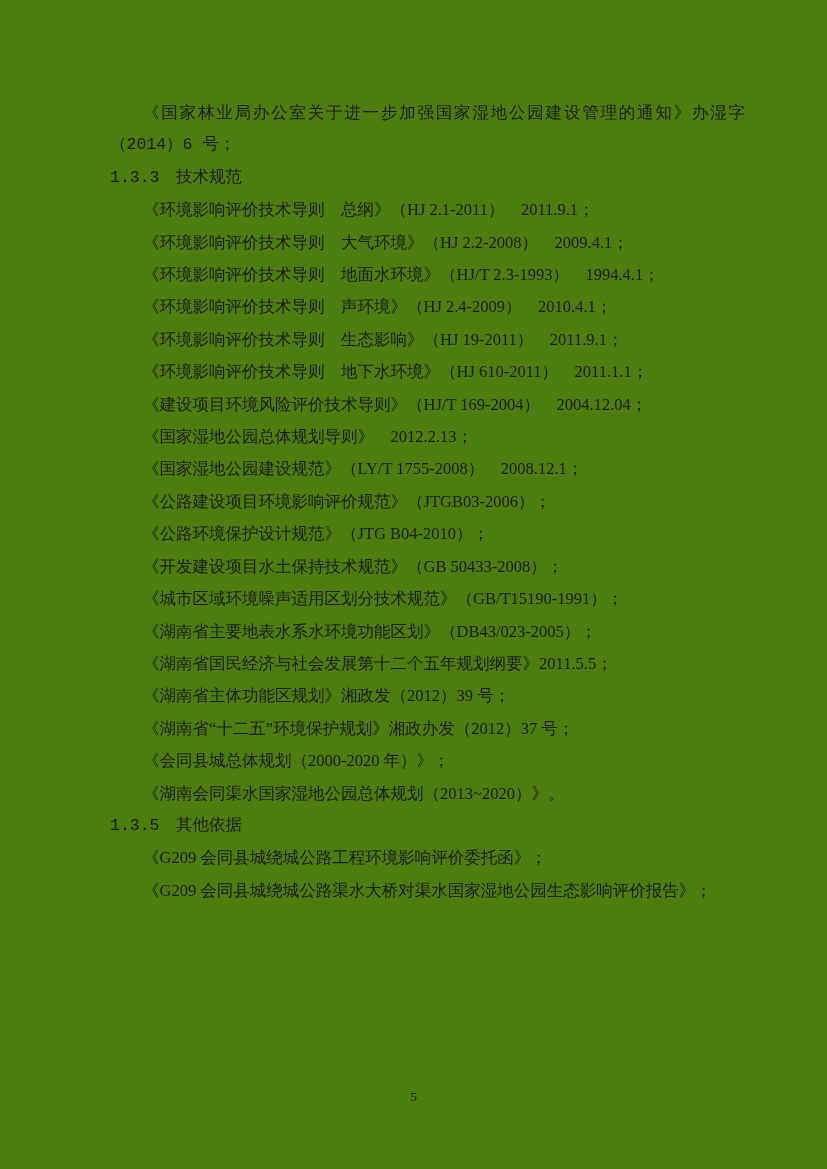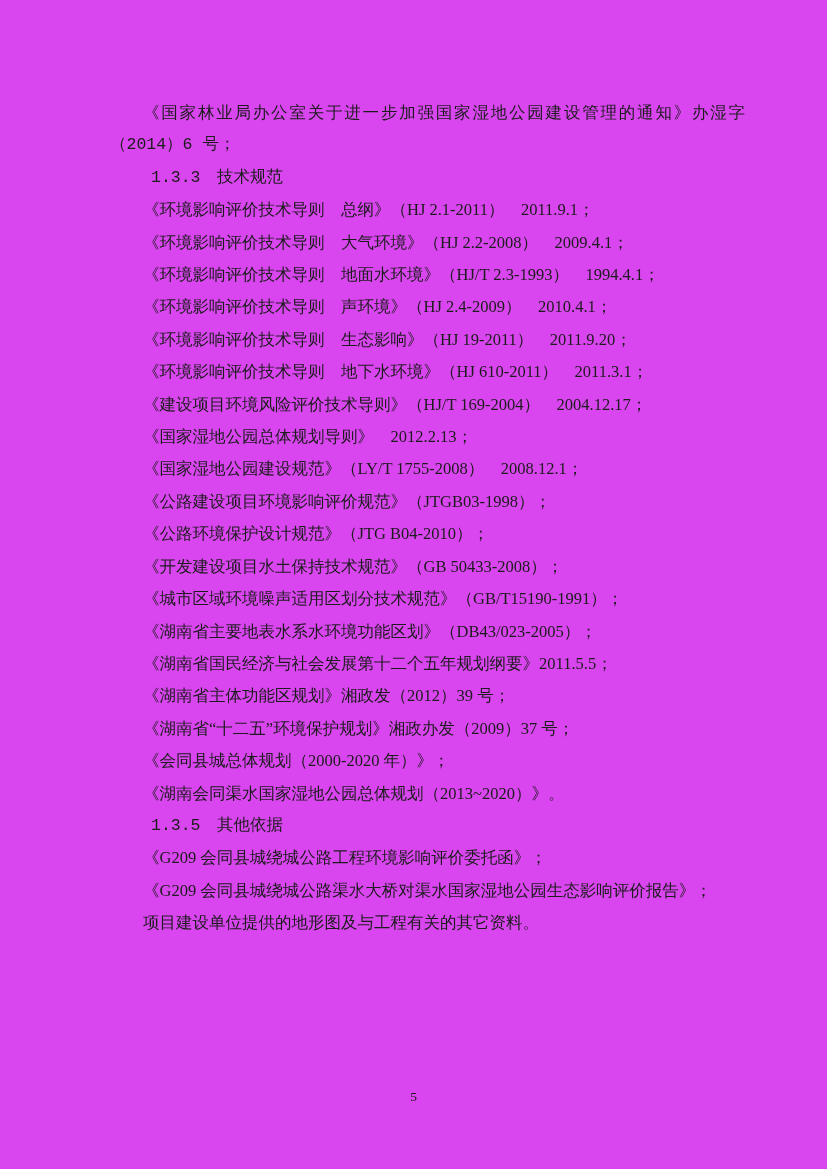--- a/index.html
+++ b/index.html
@@ -4,21 +4,21 @@
 <style>
   html, body {
     margin: 0;
     padding: 0;
     background: #ffffff;
   }
   .page {
     position: relative;
     width: 827px;
     height: 1169px;
-    background: #d946ef;
+    background: #4d7c0f;
     font-family: "Liberation Serif", "DejaVu Serif", serif;
     color: #1c1c1c;
     overflow: hidden;
   }
   .content {
     position: absolute;
     left: 110px;
     top: 97px;
     width: 620px;
   }
@@ -33,21 +33,20 @@
   }
   .indent-none {
     padding-left: 0;
     font-family: Liberation Mono, monospace;
   }
   .stretch {
     letter-spacing: 1.8px;     
   }
   .heading {
     font-weight: normal;
-    margin-left: 41px;
   }
   .page-number {
     position: absolute;
     top: 1089px;
     left: 0;
     width: 100%;
     text-align: center;
     font-size: 13.5px;
     line-height: 16px;
   }
@@ -57,34 +56,33 @@
 
 <div class="page">
   <div class="content">
       <div class="line paragraph indent-first stretch">《国家林业局办公室关于进一步加强国家湿地公园建设管理的通知》办湿字</div>
       <div class="line paragraph indent-none">（2014）6 号；</div>
       <div class="line heading indent-none">1.3.3　技术规范</div>
       <div class="line paragraph indent-first">《环境影响评价技术导则　总纲》（HJ 2.1-2011）　2011.9.1；</div>
       <div class="line paragraph indent-first">《环境影响评价技术导则　大气环境》（HJ 2.2-2008）　2009.4.1；</div>
       <div class="line paragraph indent-first">《环境影响评价技术导则　地面水环境》（HJ/T 2.3-1993）　1994.4.1；</div>
       <div class="line paragraph indent-first">《环境影响评价技术导则　声环境》（HJ 2.4-2009）　2010.4.1；</div>
-      <div class="line paragraph indent-first">《环境影响评价技术导则　生态影响》（HJ 19-2011）　2011.9.20；</div>
-      <div class="line paragraph indent-first">《环境影响评价技术导则　地下水环境》（HJ 610-2011）　2011.3.1；</div>
-      <div class="line paragraph indent-first">《建设项目环境风险评价技术导则》（HJ/T 169-2004）　2004.12.17；</div>
+      <div class="line paragraph indent-first">《环境影响评价技术导则　生态影响》（HJ 19-2011）　2011.9.1；</div>
+      <div class="line paragraph indent-first">《环境影响评价技术导则　地下水环境》（HJ 610-2011）　2011.1.1；</div>
+      <div class="line paragraph indent-first">《建设项目环境风险评价技术导则》（HJ/T 169-2004）　2004.12.04；</div>
       <div class="line paragraph indent-first">《国家湿地公园总体规划导则》　2012.2.13；</div>
       <div class="line paragraph indent-first">《国家湿地公园建设规范》（LY/T 1755-2008）　2008.12.1；</div>
-      <div class="line paragraph indent-first">《公路建设项目环境影响评价规范》（JTGB03-1998）；</div>
+      <div class="line paragraph indent-first">《公路建设项目环境影响评价规范》（JTGB03-2006）；</div>
       <div class="line paragraph indent-first">《公路环境保护设计规范》（JTG B04-2010）；</div>
       <div class="line paragraph indent-first">《开发建设项目水土保持技术规范》（GB 50433-2008）；</div>
       <div class="line paragraph indent-first">《城市区域环境噪声适用区划分技术规范》（GB/T15190-1991）；</div>
       <div class="line paragraph indent-first">《湖南省主要地表水系水环境功能区划》（DB43/023-2005）；</div>
       <div class="line paragraph indent-first">《湖南省国民经济与社会发展第十二个五年规划纲要》2011.5.5；</div>
       <div class="line paragraph indent-first">《湖南省主体功能区规划》湘政发（2012）39 号；</div>
-      <div class="line paragraph indent-first">《湖南省“十二五”环境保护规划》湘政办发（2009）37 号；</div>
+      <div class="line paragraph indent-first">《湖南省“十二五”环境保护规划》湘政办发（2012）37 号；</div>
       <div class="line paragraph indent-first">《会同县城总体规划（2000-2020 年）》；</div>
       <div class="line paragraph indent-first">《湖南会同渠水国家湿地公园总体规划（2013~2020）》。</div>
       <div class="line heading indent-none">1.3.5　其他依据</div>
       <div class="line paragraph indent-first">《G209 会同县城绕城公路工程环境影响评价委托函》；</div>
       <div class="line paragraph indent-first">《G209 会同县城绕城公路渠水大桥对渠水国家湿地公园生态影响评价报告》；</div>
-      <div class="line paragraph indent-first">项目建设单位提供的地形图及与工程有关的其它资料。</div>
     </div>
   <div class="page-number">5</div>
 </div>
 
 </body></html>

